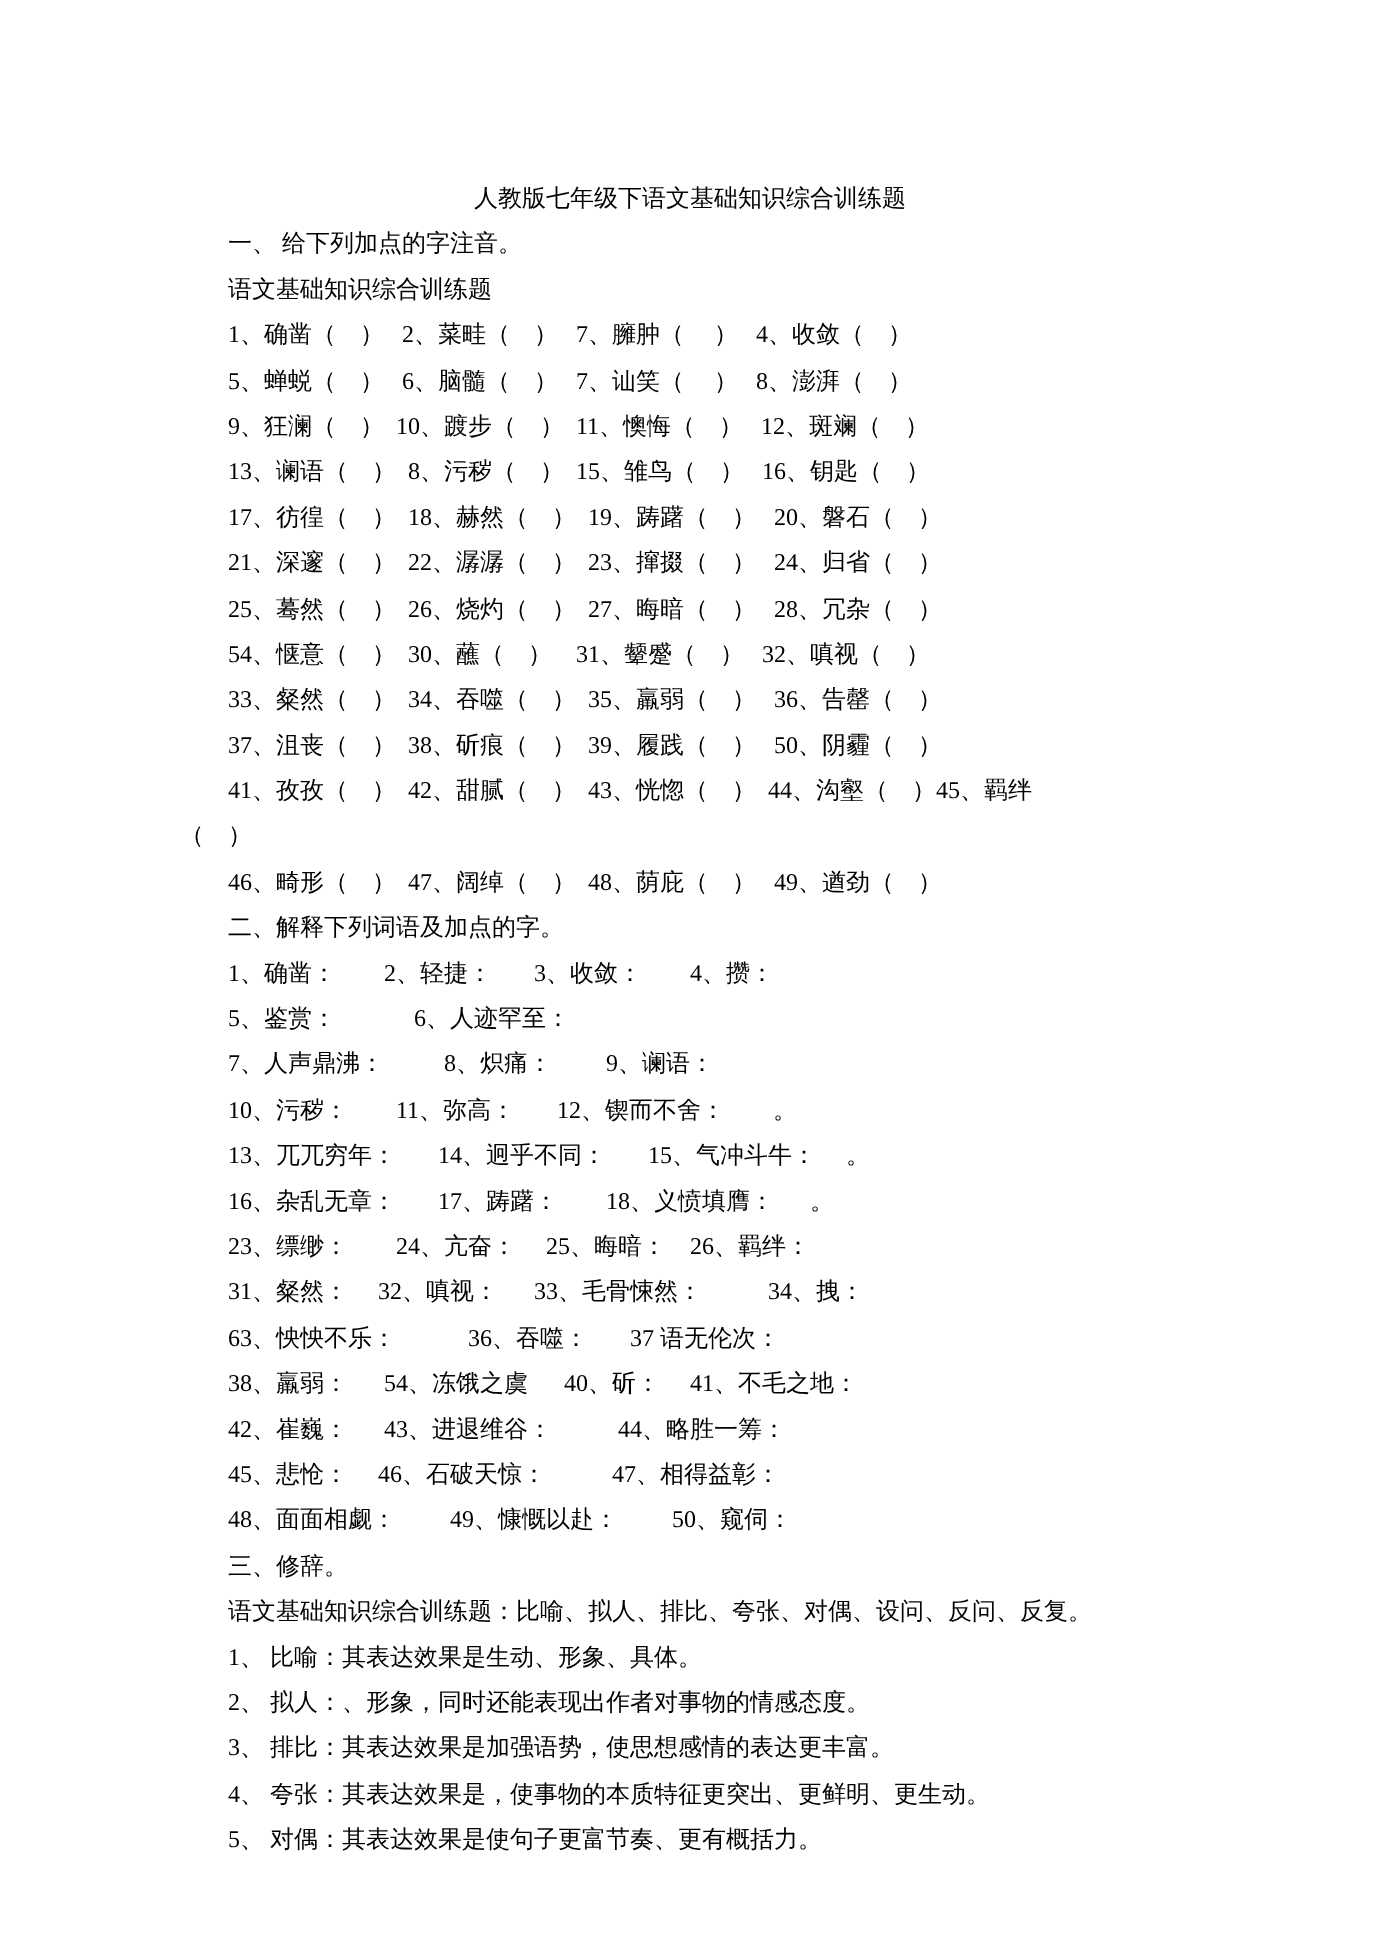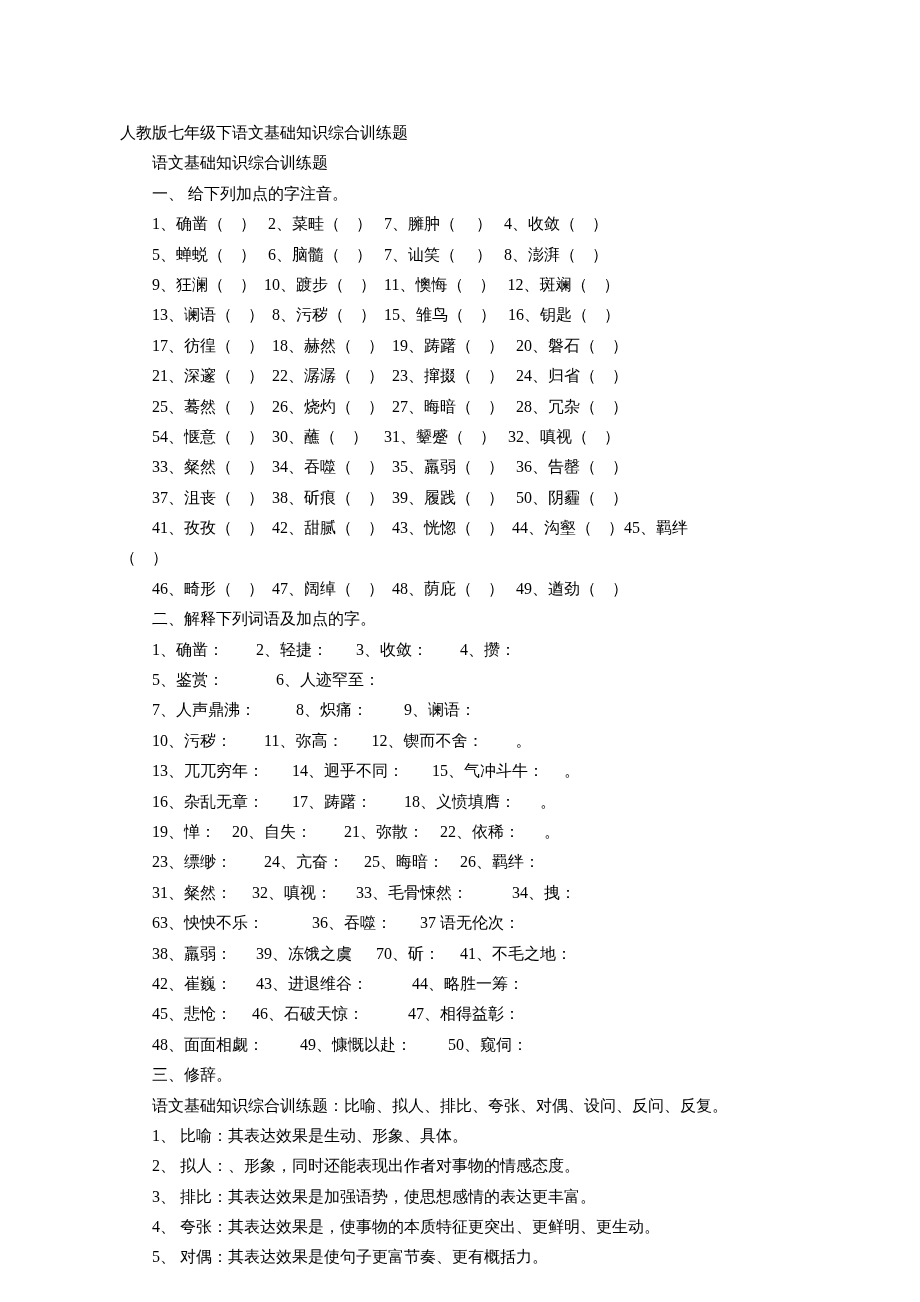--- a/index.html
+++ b/index.html
@@ -15,37 +15,38 @@
     width: 920px;
     box-sizing: border-box;
     padding: 118px 120px 60px 120px;
   }
   .line {
     white-space: pre-wrap;
     word-break: break-all;
   }
   .title {
     text-indent: 0;
+    text-align: center;
   }
   .indent {
     text-indent: 2em;
   }
   .noindent {
     text-indent: 0;
   }
 </style>
 </head>
 <body>
 
 <div class="page">
 
   <div class="line title">人教版七年级下语文基础知识综合训练题</div>
+  <div class="line indent">一、 给下列加点的字注音。</div>
+
   <div class="line indent">语文基础知识综合训练题</div>
-
-  <div class="line indent">一、 给下列加点的字注音。</div>
   <div class="line indent">1、确凿（    ）   2、菜畦（    ）   7、臃肿（     ）   4、收敛（    ）</div>
   <div class="line indent">5、蝉蜕（    ）   6、脑髓（    ）   7、讪笑（     ）   8、澎湃（    ）</div>
   <div class="line indent">9、狂澜（    ）  10、踱步（    ）  11、懊悔（    ）   12、斑斓（    ）</div>
   <div class="line indent">13、谰语（    ）  8、污秽（    ）  15、雏鸟（    ）   16、钥匙（    ）</div>
   <div class="line indent">17、彷徨（    ）  18、赫然（    ）  19、踌躇（    ）   20、磐石（    ）</div>
   <div class="line indent">21、深邃（    ）  22、潺潺（    ）  23、撺掇（    ）   24、归省（    ）</div>
   <div class="line indent">25、蓦然（    ）  26、烧灼（    ）  27、晦暗（    ）   28、冗杂（    ）</div>
   <div class="line indent">54、惬意（    ）  30、蘸（    ）    31、颦蹙（    ）   32、嗔视（    ）</div>
   <div class="line indent">33、粲然（    ）  34、吞噬（    ）  35、羸弱（    ）   36、告罄（    ）</div>
   <div class="line indent">37、沮丧（    ）  38、斫痕（    ）  39、履践（    ）   50、阴霾（    ）</div>
@@ -53,25 +54,24 @@
   <div class="line noindent">（    ）</div>
   <div class="line indent">46、畸形（    ）  47、阔绰（    ）  48、荫庇（    ）   49、遒劲（    ）</div>
 
   <div class="line indent">二、解释下列词语及加点的字。</div>
   <div class="line indent">1、确凿：        2、轻捷：       3、收敛：        4、攒：</div>
   <div class="line indent">5、鉴赏：             6、人迹罕至：</div>
   <div class="line indent">7、人声鼎沸：          8、炽痛：         9、谰语：</div>
   <div class="line indent">10、污秽：        11、弥高：       12、锲而不舍：        。</div>
   <div class="line indent">13、兀兀穷年：       14、迥乎不同：       15、气冲斗牛：     。</div>
   <div class="line indent">16、杂乱无章：       17、踌躇：        18、义愤填膺：      。</div>
-  <div class="line indent">19、惮：    20、自失：        21、弥散：    22、依稀：      。</div>
   <div class="line indent">23、缥缈：        24、亢奋：     25、晦暗：    26、羁绊：</div>
   <div class="line indent">31、粲然：     32、嗔视：      33、毛骨悚然：           34、拽：</div>
   <div class="line indent">63、怏怏不乐：            36、吞噬：       37 语无伦次：</div>
-  <div class="line indent">38、羸弱：      39、冻饿之虞      70、斫：     41、不毛之地：</div>
+  <div class="line indent">38、羸弱：      54、冻饿之虞      40、斫：     41、不毛之地：</div>
   <div class="line indent">42、崔巍：      43、进退维谷：           44、略胜一筹：</div>
   <div class="line indent">45、悲怆：     46、石破天惊：           47、相得益彰：</div>
   <div class="line indent">48、面面相觑：         49、慷慨以赴：         50、窥伺：</div>
 
   <div class="line indent">三、修辞。</div>
   <div class="line indent">语文基础知识综合训练题：比喻、拟人、排比、夸张、对偶、设问、反问、反复。</div>
   <div class="line indent">1、 比喻：其表达效果是生动、形象、具体。</div>
   <div class="line indent">2、 拟人：、形象，同时还能表现出作者对事物的情感态度。</div>
   <div class="line indent">3、 排比：其表达效果是加强语势，使思想感情的表达更丰富。</div>
   <div class="line indent">4、 夸张：其表达效果是，使事物的本质特征更突出、更鲜明、更生动。</div>

